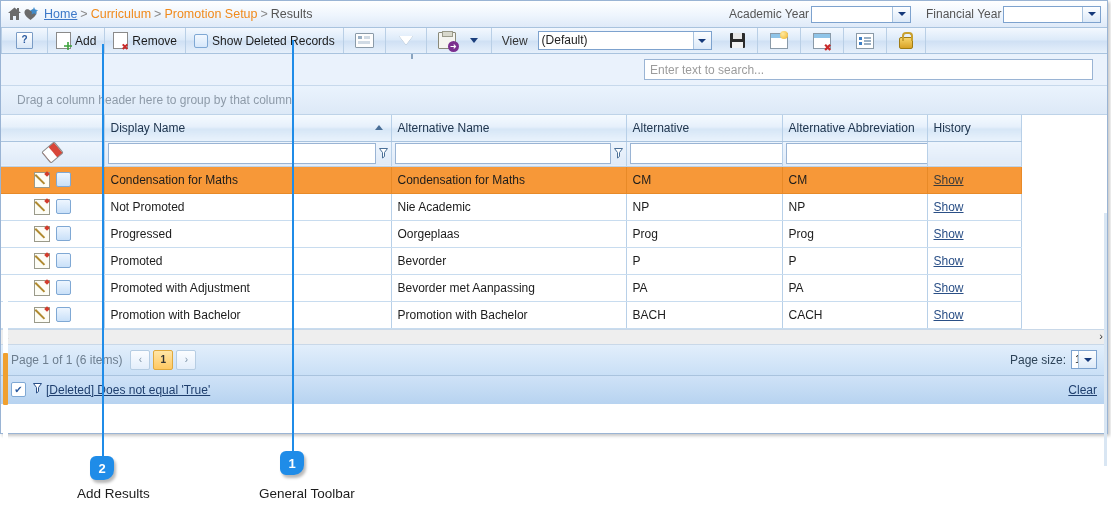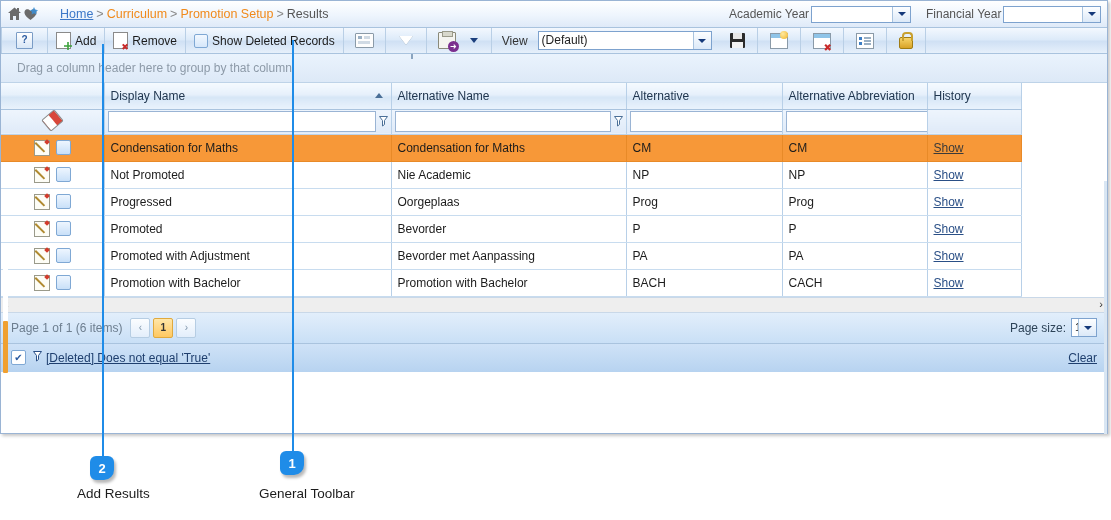--- a/index.html
+++ b/index.html
@@ -29,21 +29,20 @@
   
   #breadcrumb-bar {
     height: 27px;
     background: linear-gradient(to bottom, #ffffff 0%, #eef5fd 55%, #dfeaf8 100%);
     border-bottom: 1px solid #a9c3de;
     display: flex;
     align-items: center;
     padding: 0 4px;
     box-sizing: border-box;
     position: relative;
-    gap: 16px;
   }
   .bc-icons { display:flex; align-items:center; gap:1px; margin-right:6px; margin-left:2px;}
   .bc-text { font-size: 12.5px; color:#f08a1c; white-space: nowrap; }
   .bc-text a { color:#3c78c8; text-decoration: underline; }
   .bc-sep { color:#888; margin: 0 3px; }
   .bc-last { color:#555; }
 
   .yearbox { position:absolute; display:flex; align-items:center; font-size:12px; color:#555; }
   .yearbox .lbl { margin-right: 2px; }
   .combo {
@@ -482,20 +481,23 @@
     </div>
     <div class="tb-item" style="padding:0 12px;">
       <span class="ico ico-list"></span>
     </div>
     <div class="tb-item" style="padding:0 12px;">
       <span class="ico ico-lock"></span>
     </div>
     <div class="tb-item noborder" style="flex:1;"></div>
   </div>
 
+  <div id="search-row">
+    <input id="search-input" type="text" placeholder="Enter text to search..." style="">
+  </div>
 
   <div id="group-panel">
     <span>Drag a column header here to group by that column</span>
   </div>
 
   <div id="grid-wrap">
     <table class="grid">
       <colgroup>
         <col style="width:103px">
           <col style="width:287px">

